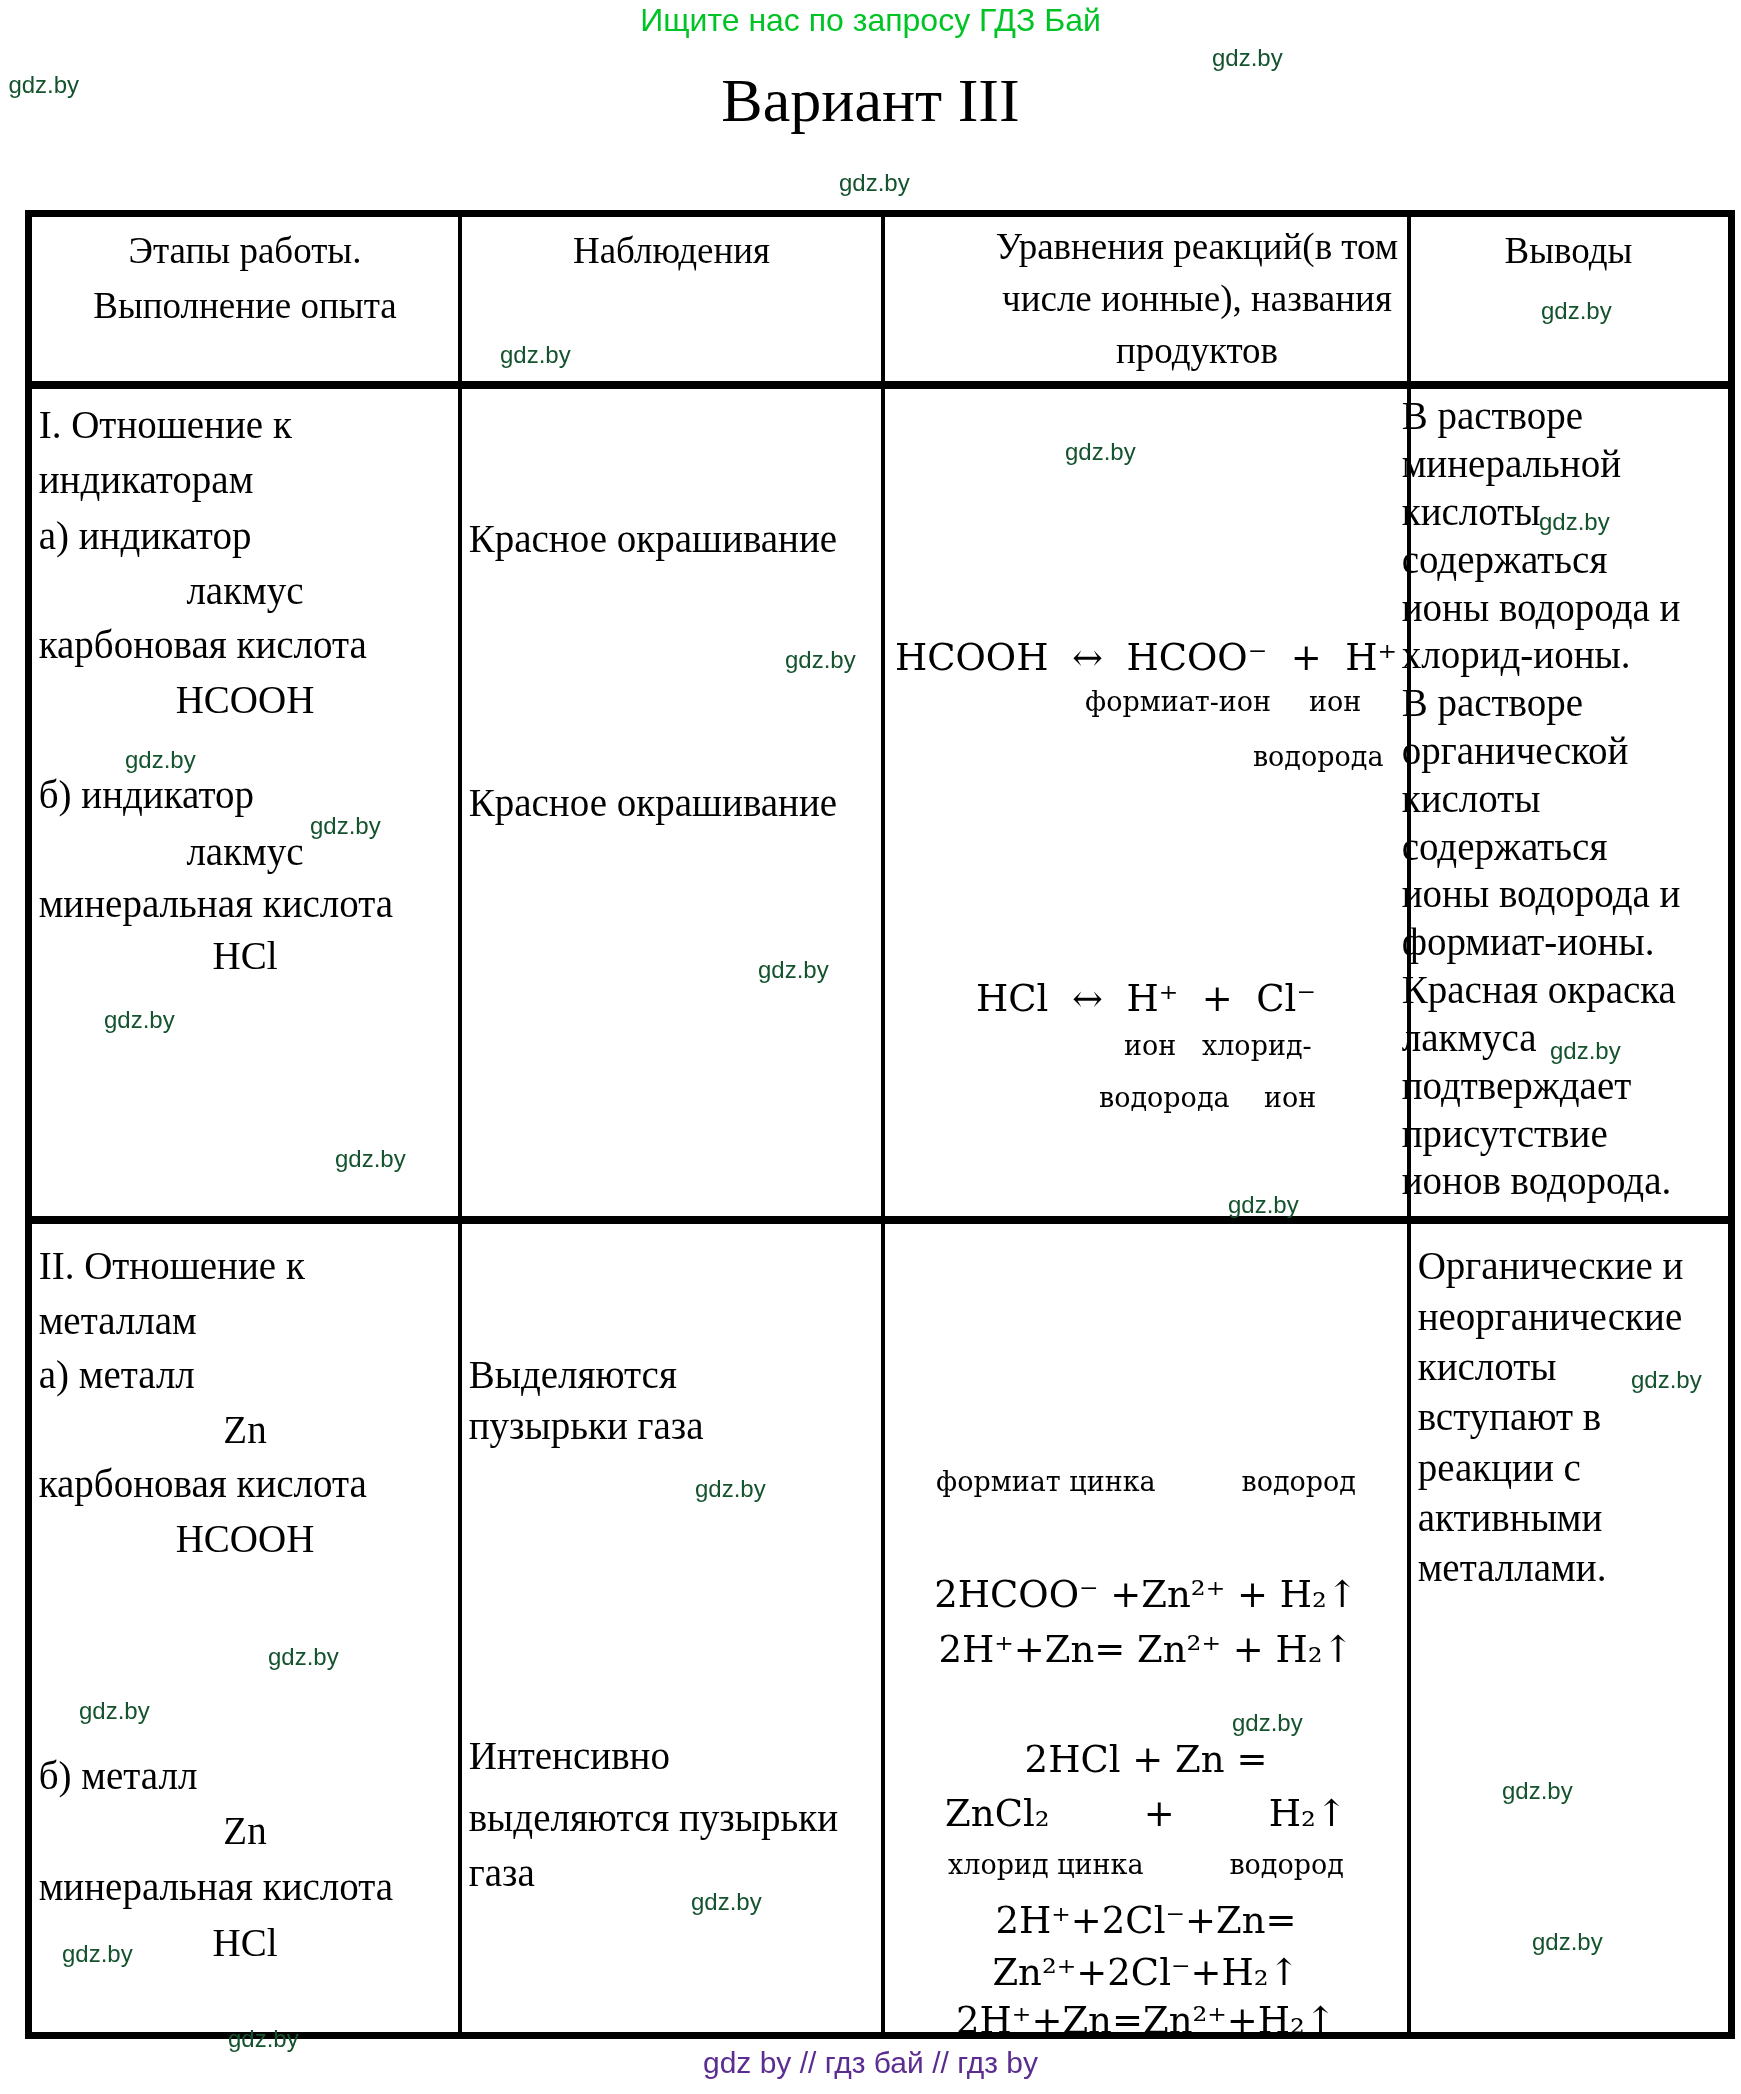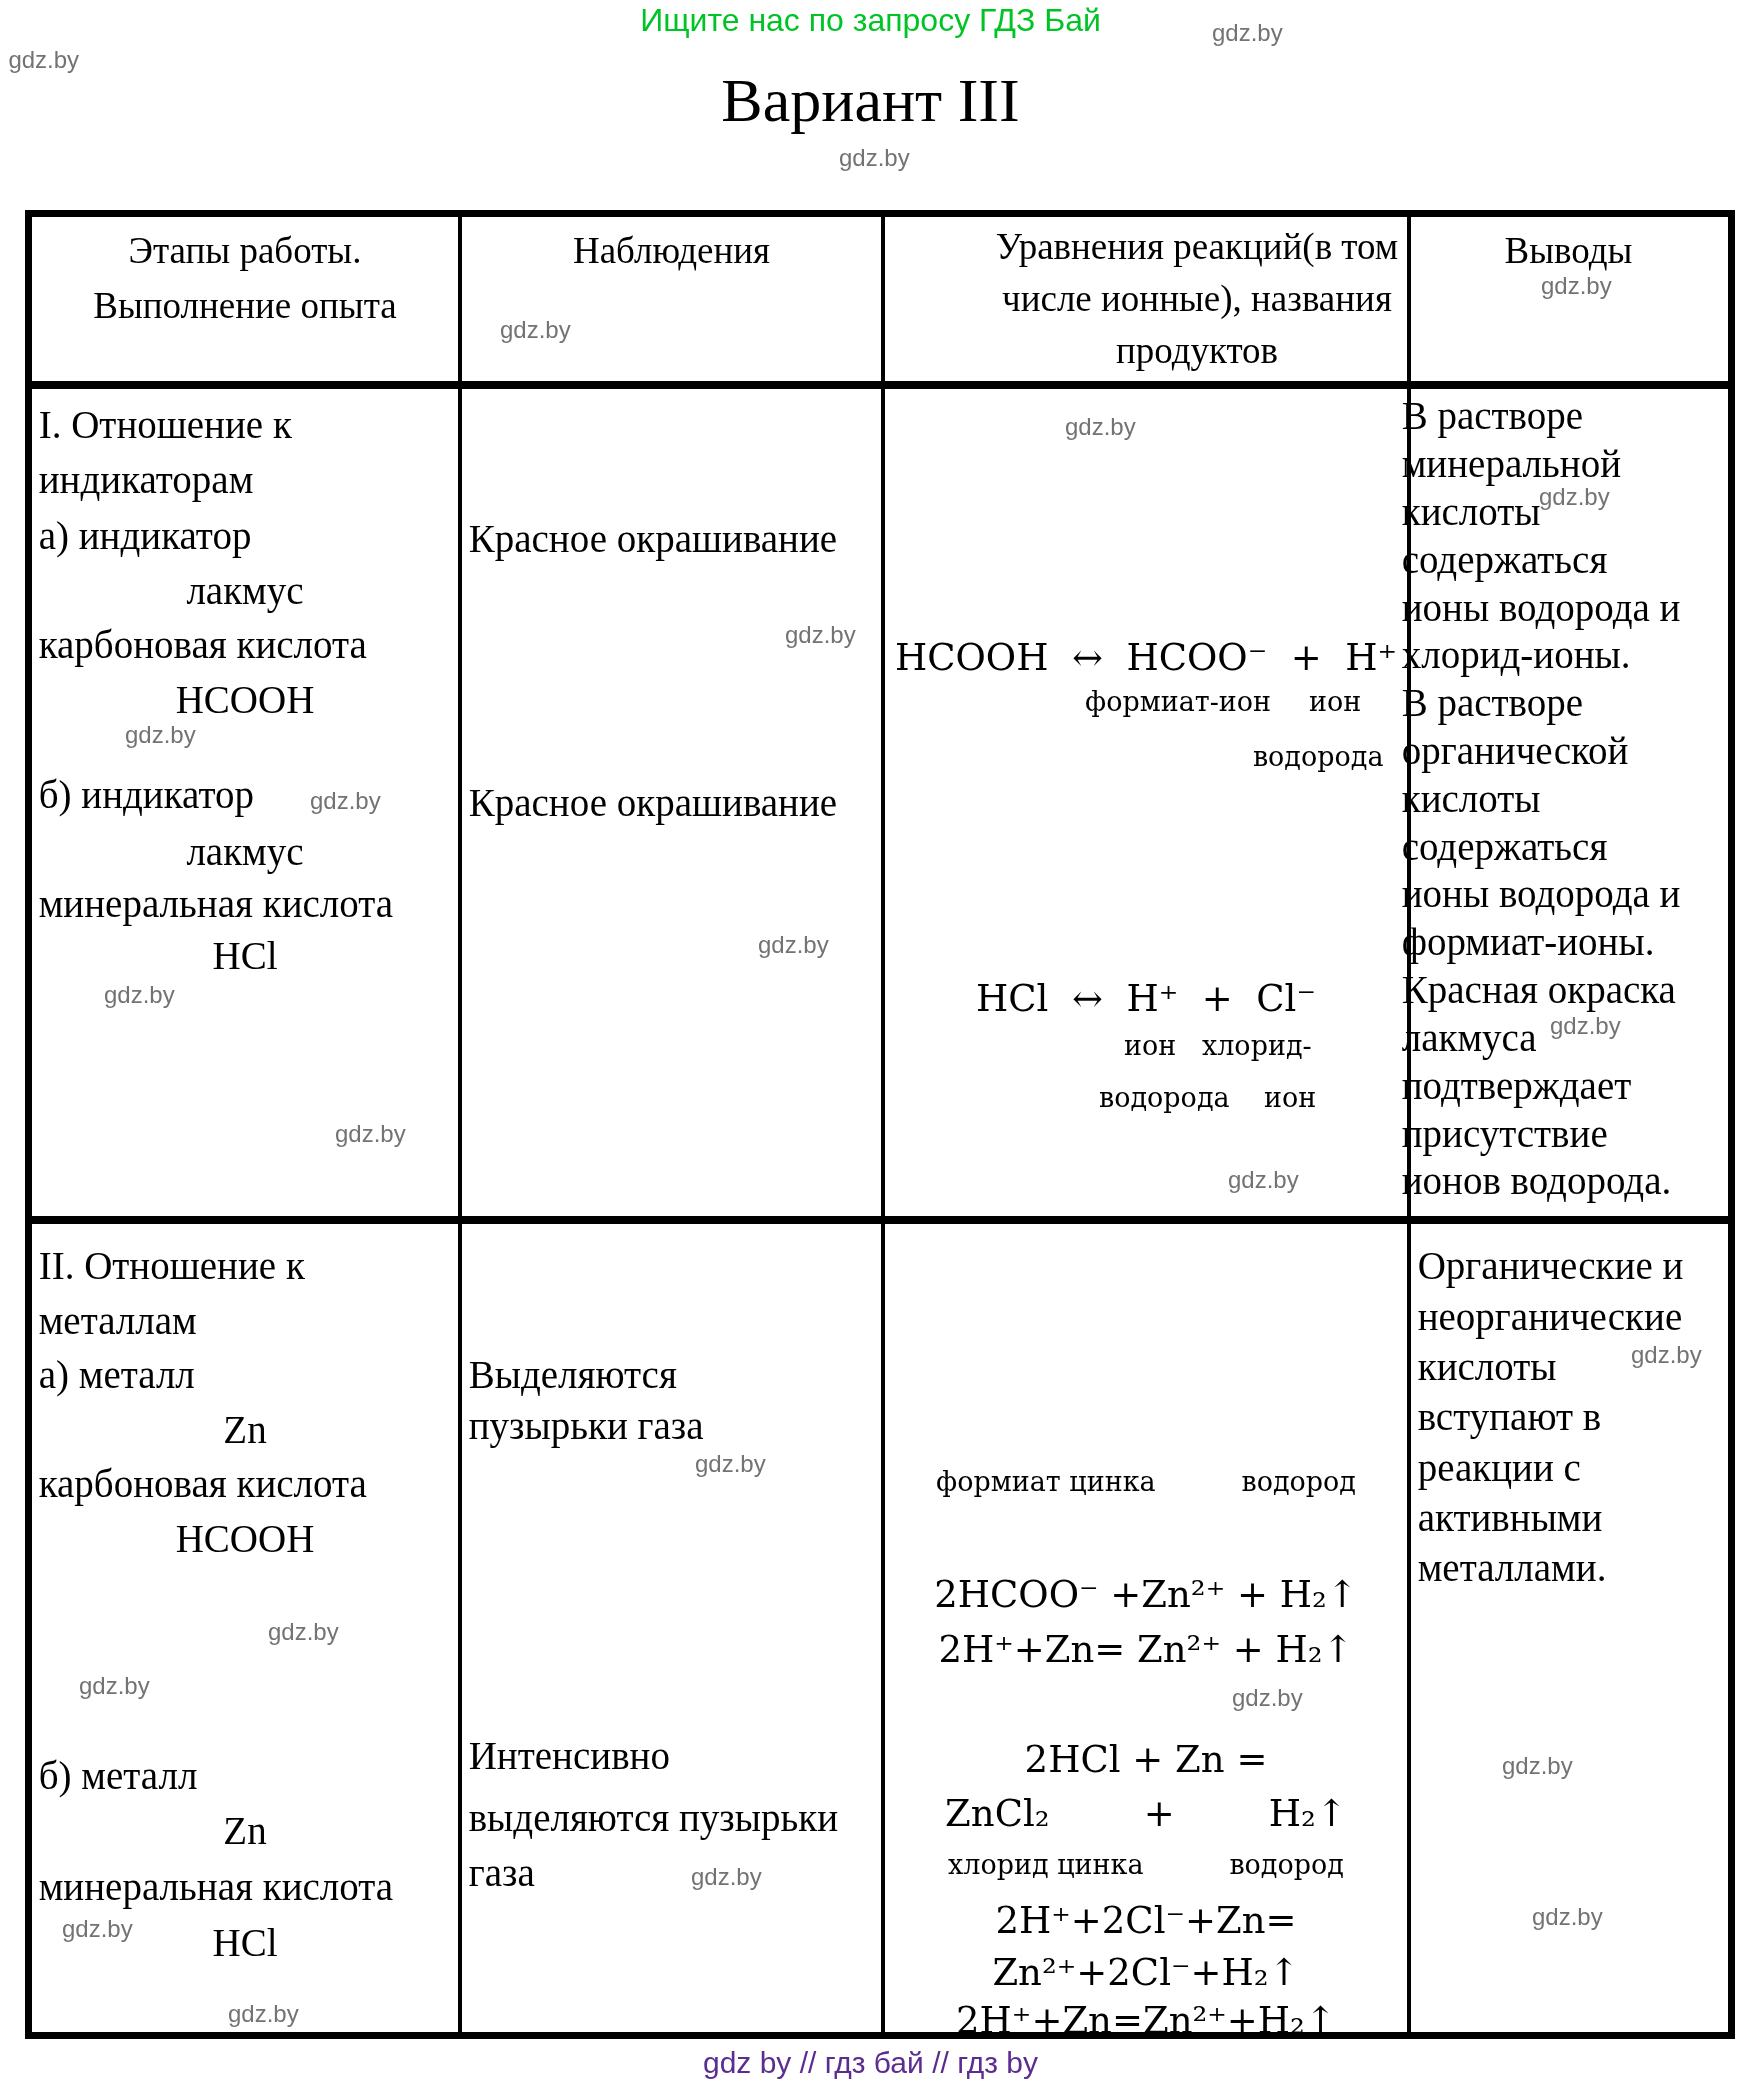--- a/index.html
+++ b/index.html
@@ -7,21 +7,21 @@
        font-family:"Liberation Serif", serif;color:#000;}
   .page{position:absolute;left:0;top:0;width:1741px;height:2094px;background:#fff;}
 
   .promo{position:absolute;left:0;right:0;top:1.7px;text-align:center;
          font-family:"Liberation Sans", sans-serif;font-size:32px;color:#00c426;}
   .title{position:absolute;left:0;right:0;top:65px;text-align:center;
          font-size:62px;font-family:"Liberation Serif", serif;font-weight:normal;margin:0;}
   .footer{position:absolute;left:0;right:0;top:2046px;text-align:center;
           font-family:"Liberation Sans", sans-serif;font-size:30px;color:#5c2d91;}
 
-  .wm{position:absolute;font-family:"Liberation Sans", sans-serif;font-size:24px;color:#737373;white-space:pre;}
+  .wm{position:absolute;font-family:"Liberation Sans", sans-serif;font-size:24px;color:#14532d;white-space:pre;margin-top:25px;}
 
   .table{position:absolute;left:25px;top:210px;width:1710px;height:1829px;
          box-sizing:border-box;border:7.6px solid #000;}
   .gline{position:absolute;background:#000;}
   .v{top:0;height:100%;width:4.2px;}
   .h{left:0;right:0;height:7.6px;}
   .cell{position:absolute;text-decoration:underline;}
 
   .ln{position:absolute;white-space:pre;line-height:1.18;}
   .l{left:6.7px;}

